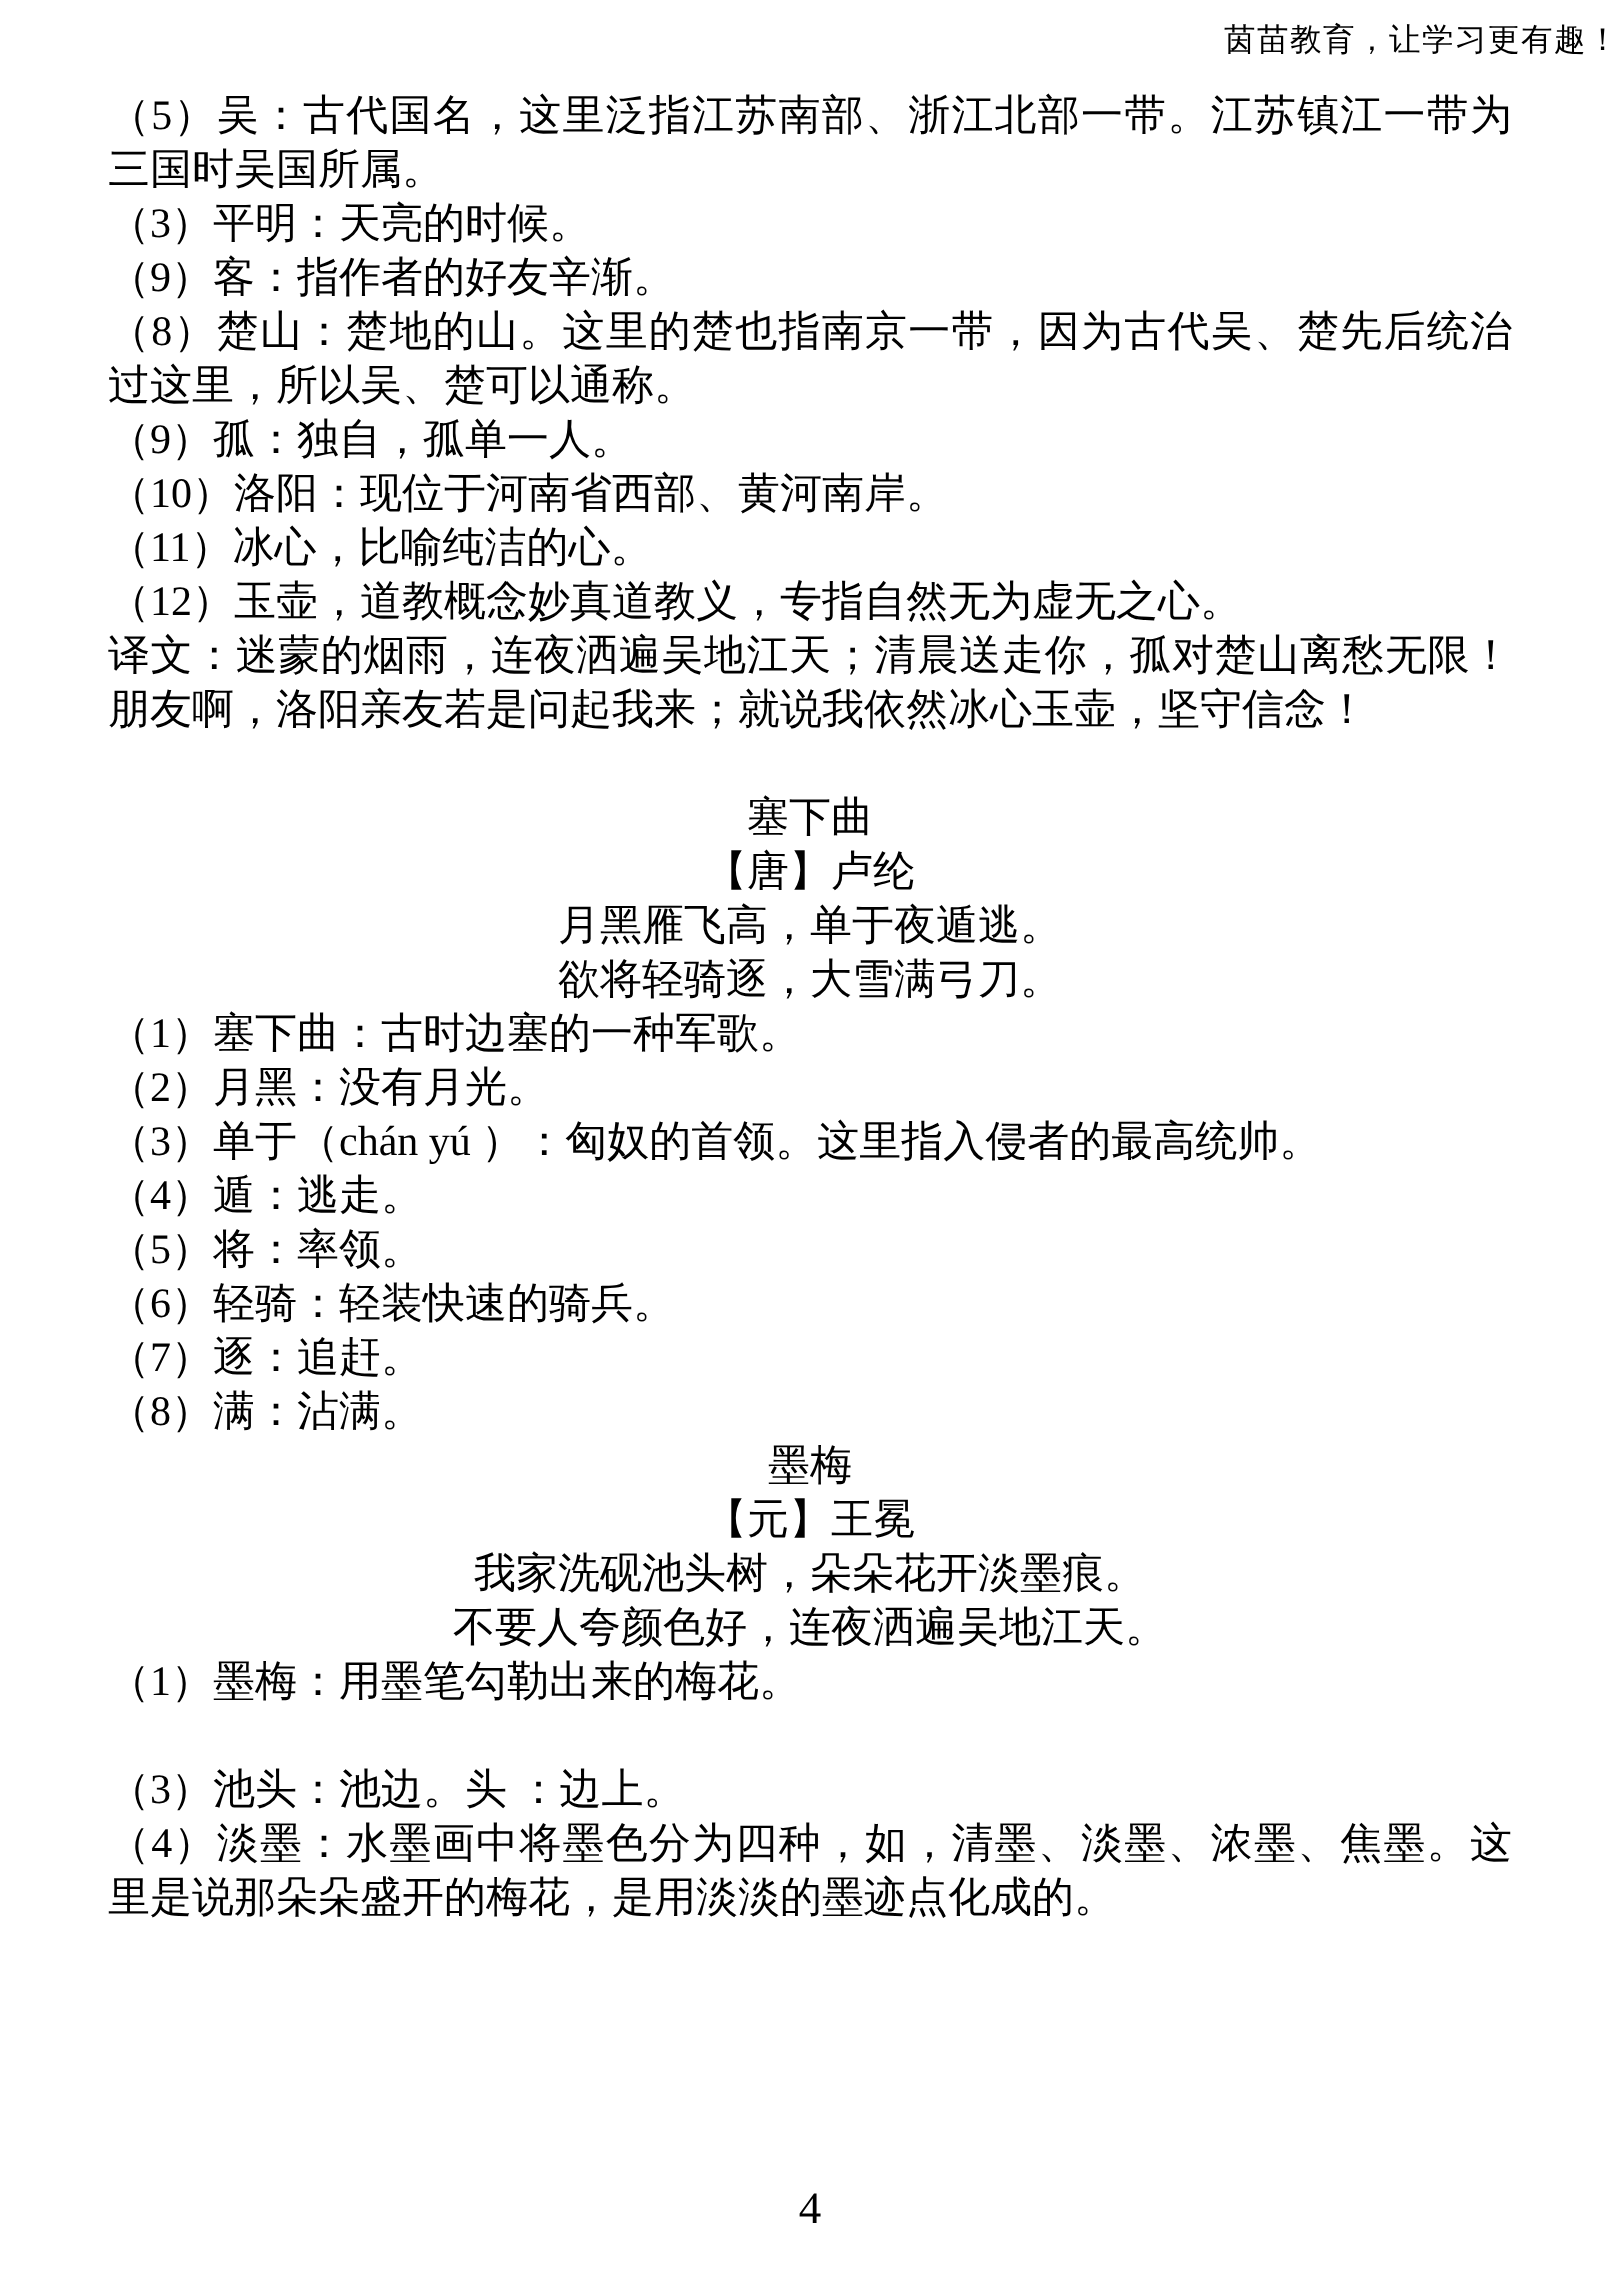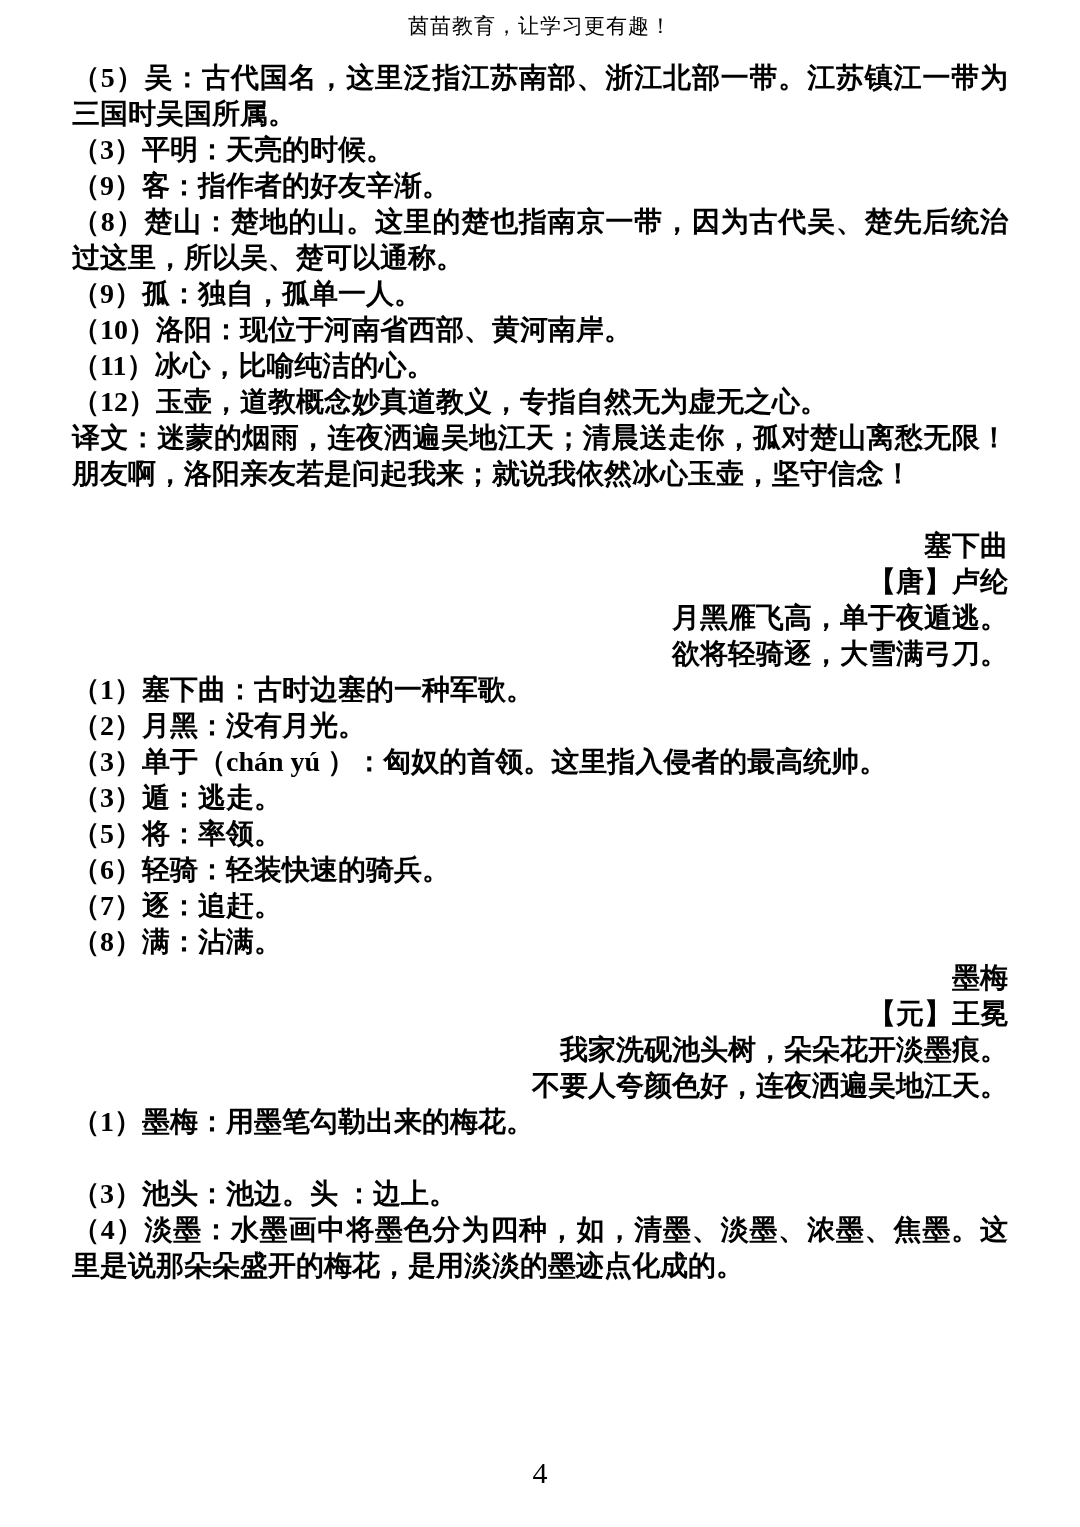--- a/index.html
+++ b/index.html
@@ -14,42 +14,42 @@
     background: #ffffff;
     color: #000000;
     font-family: "Liberation Serif", "DejaVu Serif", serif;
     overflow: hidden;
   }
   .header {
     position: absolute;
     top: 12px;
     left: 0;
     right: 0;
-    text-align: center;
+    text-align: right;
     font-size: 21px;
     font-weight: 400;
     letter-spacing: 1px;
   }
   .content {
     position: absolute;
     top: 60px;
     left: 72px;
     width: 936px;
     font-size: 28px;
     line-height: 36px;
-    font-weight: 700;
+    font-weight: 400;
   }
   .para {
     margin: 0;
     text-align: justify;
     word-break: break-all;
   }
   .center {
     margin: 0;
-    text-align: right;
+    text-align: center;
   }
   .gap {
     height: 36px;
   }
   .footer {
     position: absolute;
     top: 1456px;
     left: 0;
     right: 0;
     text-align: center;
@@ -76,21 +76,21 @@
       <div class="para">（12）玉壶，道教概念妙真道教义，专指自然无为虚无之心。</div>
       <div class="para">译文：迷蒙的烟雨，连夜洒遍吴地江天；清晨送走你，孤对楚山离愁无限！朋友啊，洛阳亲友若是问起我来；就说我依然冰心玉壶，坚守信念！</div>
       <div class="gap"></div>
       <div class="center">塞下曲</div>
       <div class="center">【唐】卢纶</div>
       <div class="center">月黑雁飞高，单于夜遁逃。</div>
       <div class="center">欲将轻骑逐，大雪满弓刀。</div>
       <div class="para">（1）塞下曲：古时边塞的一种军歌。</div>
       <div class="para">（2）月黑：没有月光。</div>
       <div class="para">（3）单于（chán yú ）：匈奴的首领。这里指入侵者的最高统帅。</div>
-      <div class="para">（3）遁：逃走。</div>
+      <div class="para">（4）遁：逃走。</div>
       <div class="para">（5）将：率领。</div>
       <div class="para">（6）轻骑：轻装快速的骑兵。</div>
       <div class="para">（7）逐：追赶。</div>
       <div class="para">（8）满：沾满。</div>
       <div class="center">墨梅</div>
       <div class="center">【元】王冕</div>
       <div class="center">我家洗砚池头树，朵朵花开淡墨痕。</div>
       <div class="center">不要人夸颜色好，连夜洒遍吴地江天。</div>
       <div class="para">（1）墨梅：用墨笔勾勒出来的梅花。</div>
       <div class="gap"></div>

